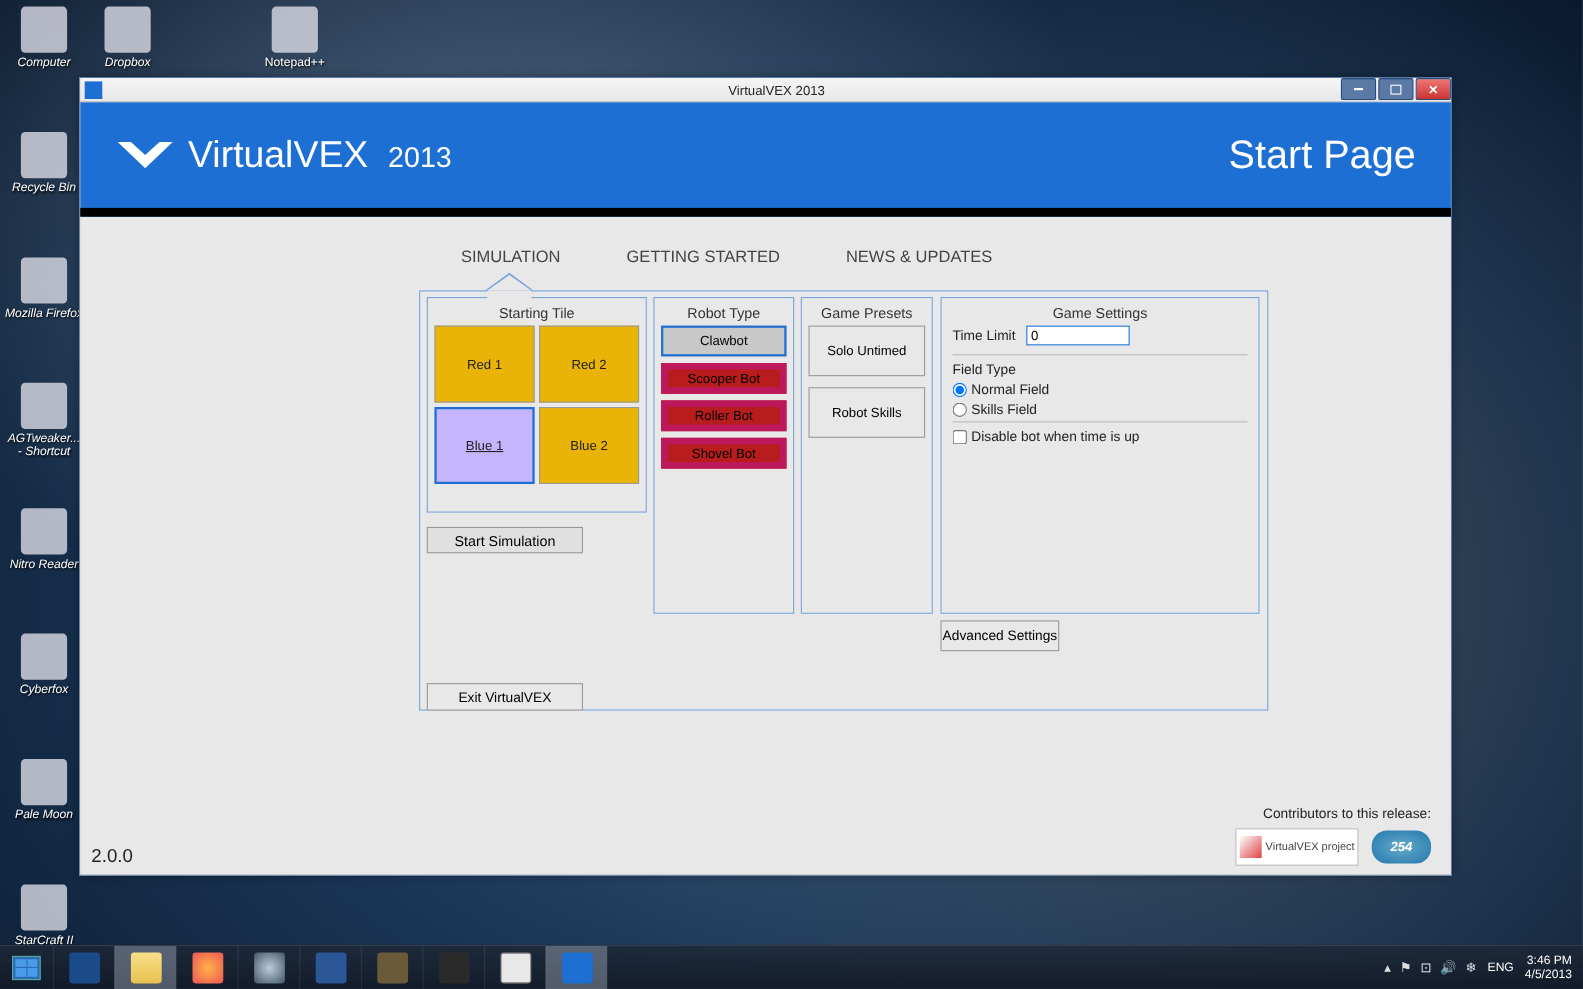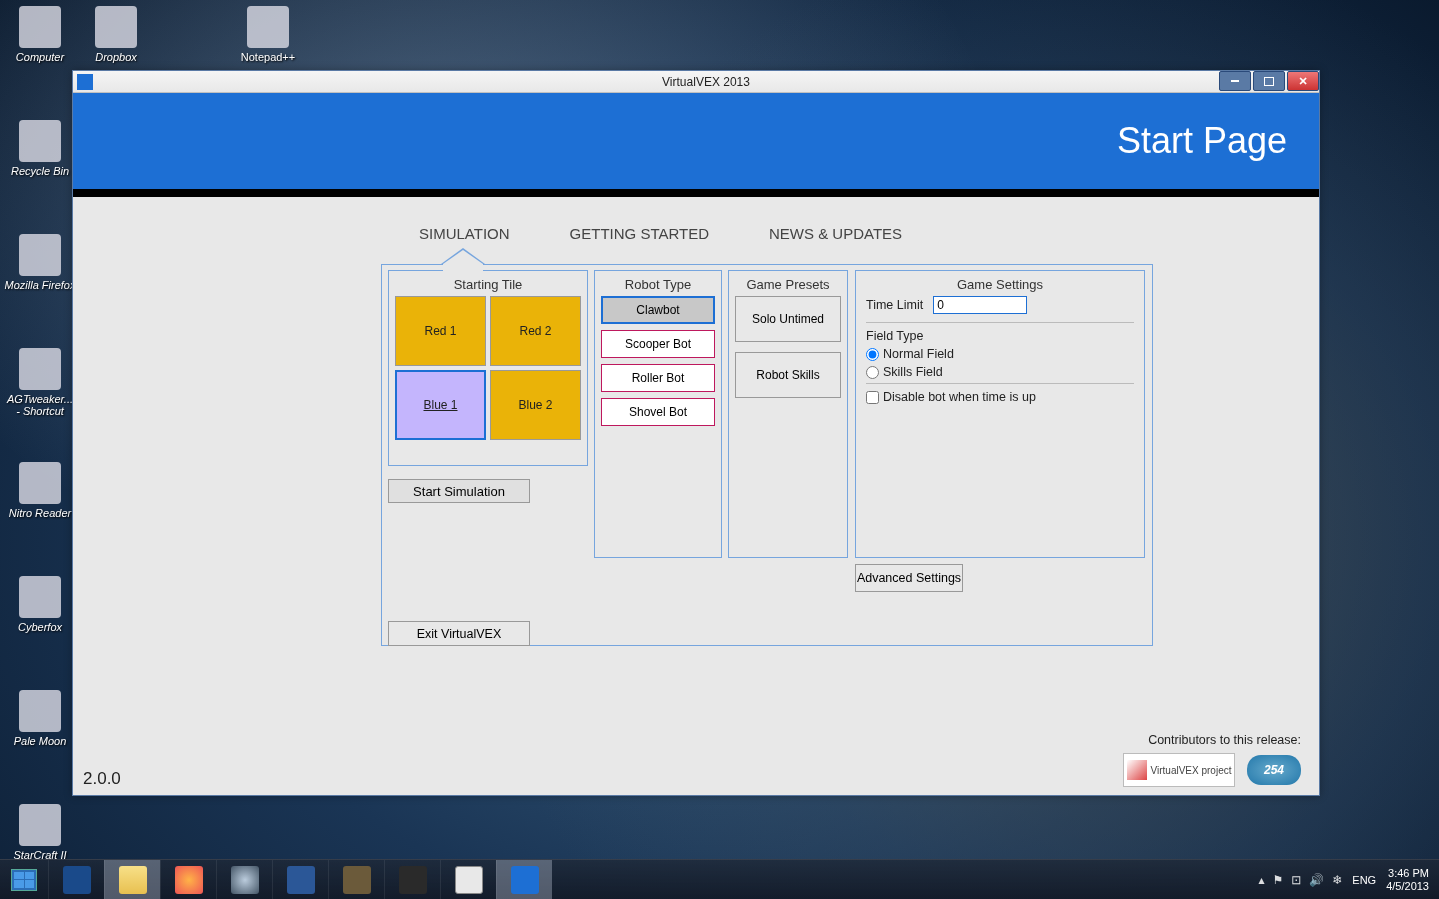--- a/index.html
+++ b/index.html
@@ -113,21 +113,21 @@
 
 .start-sim-btn {
   position: absolute; left: 315px; top: 215px; width: 142px; height: 24px;
   border: 1px solid #999; background: #e0e0e0; font-size: 13px; cursor: pointer;
 }
 
 
 .p-robot { left: 521px; top: 6px; width: 128px; height: 288px; }
 .robot-list { display: flex; flex-direction: column; gap: 6px; padding: 0 6px; }
 .robot-btn {
-  height: 28px; border: 1px solid #be185d; background: #ffffff; font-size: 12px; cursor: pointer;
+  height: 28px; border: 6px solid #be185d; background: #b91c1c; font-size: 12px; cursor: pointer;
 }
 .robot-btn.selected { background: #c8c8c8; border: 2px solid #1d6fd4; }
 
 
 .p-presets { left: 655px; top: 6px; width: 120px; height: 288px; }
 .preset-list { display: flex; flex-direction: column; gap: 10px; padding: 0 6px; }
 .preset-btn { height: 46px; border: 1px solid #999; background: #e8e8e8; font-size: 12px; cursor: pointer; }
 
 
 .p-settings { left: 782px; top: 6px; width: 290px; height: 288px; }
@@ -243,20 +243,29 @@
       <div class="title">VirtualVEX 2013</div>
       <div class="win-controls">
         <div class="win-btn min"></div>
         <div class="win-btn max"></div>
         <div class="win-btn close"></div>
       </div>
     </div>
 
     <div class="app-content">
       <div class="header-banner">
+        <div class="logo-area">
+          <div class="logo-mark">
+            <svg viewBox="0 0 54 36">
+                <path d="M2 6 L27 30 L52 6 L40 6 L27 18 L14 6 Z" fill="#fff"></path>
+              </svg>
+          </div>
+          <span class="logo-text">VirtualVEX</span>
+          <span class="logo-year">2013</span>
+        </div>
         <div class="header-right">Start Page</div>
       </div>
 
       <div class="tabs-row">
         <div class="tab">SIMULATION</div>
         <div class="tab">GETTING STARTED</div>
         <div class="tab">NEWS &amp; UPDATES</div>
       </div>
 
       <div class="body-area">

